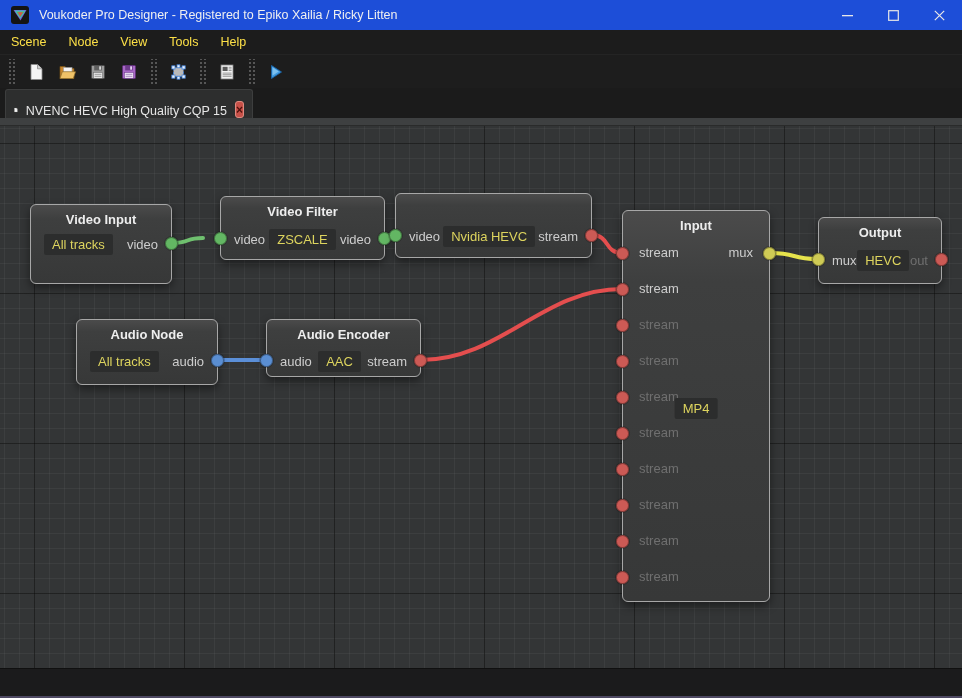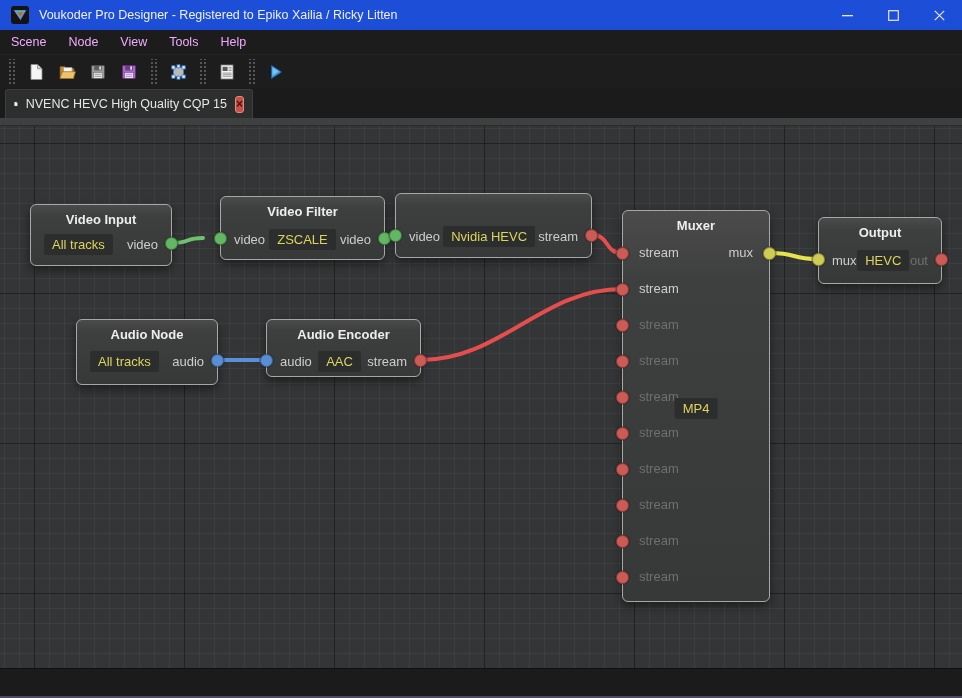--- a/index.html
+++ b/index.html
@@ -10,36 +10,36 @@
   
   .titlebar { height:30px; background:#1d4ed8; display:flex; align-items:center; flex-shrink:0; }
   .logo { width:18px; height:18px; margin-left:11px; }
   .title-text { color:#f0f0f0; font-size:12.5px; margin-left:10px; flex:1;
                 white-space:nowrap; }
   .winbtn { width:46px; height:30px; display:flex; align-items:center; justify-content:center; }
   .winbtn svg { display:block; }
 
   
   .menubar { height:24px; background:#1c1c1c; display:flex; align-items:center; flex-shrink:0; }
-  .menu-item { color:#f0abfc; font-size:12.5px; padding:4px 11px; cursor:default; }
+  .menu-item { color:#fde047; font-size:12.5px; padding:4px 11px; cursor:default; }
 
   
   .toolbar { height:34px; background:#1d1d1d; display:flex; align-items:center; flex-shrink:0;
              padding-left:5px; gap:5px; border-top:1px solid #242424; }
   .tool-icon { width:26px; height:26px; display:flex; align-items:center; justify-content:center;
                border-radius:3px; }
   .grip { width:9px; height:26px; margin:0 2px;
           background-image: radial-gradient(circle, #565656 1px, transparent 1.3px);
           background-size:4px 4px; background-position:1px 2px; }
 
   
   .tabbar { height:30px; background:#1b1b1b; position:relative; flex-shrink:0; }
   .tab { position:absolute; left:5px; top:1px; height:29px; width:248px;
          background:#2d2e2e; border:1px solid #3d3e3e; border-bottom:none;
-         border-radius:3px 3px 0 0; display:flex; align-items:center; padding:0 8px; gap:8px; }
+         border-radius:3px 3px 0 0; display:flex; align-items:flex-end; padding:0 8px; gap:8px; }
   .tab-label { color:#e6e6e6; font-size:12.5px; white-space:nowrap; flex:1; }
   .tab-close { width:17px; height:17px; background:#c75048; border:1px solid #de8a80;
                border-radius:3px; color:#4d110c; font-size:12px; font-weight:bold;
                display:flex; align-items:center; justify-content:center; line-height:1; }
 
   .pane-top { height:8px; background:#3e4041; border-bottom:1px solid #2a2b2b; flex-shrink:0; }
 
   
   .canvas { position:relative; height:542px; flex-shrink:0; overflow:hidden;
     background-color:#333536;
@@ -198,21 +198,21 @@
 
   <div class="canvas">
     <svg class="wires">
         <path d="M 172 117 C 190.6 117, 184.4 112, 203 112" fill="none" stroke="#6fc06f" stroke-width="4" stroke-linecap="round"></path>
         <path d="M 368 112 C 386 112, 377 109, 395 109" fill="none" stroke="#6fc06f" stroke-width="4" stroke-linecap="round"></path>
         <path d="M 592 109 C 610 109, 604 127, 622 127" fill="none" stroke="#e44e4e" stroke-width="4" stroke-linecap="round"></path>
         <path d="M 218 234 C 246.8 234, 237.2 234, 266 234" fill="none" stroke="#5b8fd8" stroke-width="4" stroke-linecap="round"></path>
         <path d="M 421 234 C 501 234, 542 163, 622 163" fill="none" stroke="#e44e4e" stroke-width="4" stroke-linecap="round"></path>
         <path d="M 770 127 C 798.8 127, 789.2 133, 818 133" fill="none" stroke="#e6e34c" stroke-width="4" stroke-linecap="round"></path>
       </svg>
-  <div class="node" style="left: 30px; top: 78px; width: 142px; height: 62px;">
+  <div class="node" style="left: 30px; top: 78px; width: 142px; height: 80px;">
         <div class="node-title">Video Input</div>
         <div class="node-row" style="top: 27px;">
           <span class="chip">All tracks</span>
           <span class="nlabel">video</span>
         </div>
         <div class="port" style="background: rgb(99, 182, 99); top: 32px; right: -7px;"></div>
       </div>
       <div class="node" style="left: 220px; top: 70px; width: 165px; height: 64px;">
         <div class="node-title">Video Filter</div>
         <div class="node-row" style="top: 30px;">
@@ -244,21 +244,21 @@
         <div class="node-title">Audio Encoder</div>
         <div class="node-row" style="top: 29px;">
           <span class="nlabel">audio</span>
           <span class="chip">AAC</span>
           <span class="nlabel">stream</span>
         </div>
         <div class="port" style="background: rgb(90, 142, 210); top: 34px; left: -7px;"></div>
         <div class="port" style="background: rgb(204, 90, 85); top: 34px; right: -7px;"></div>
       </div>
       <div class="node" style="left: 622px; top: 84px; width: 148px; height: 392px;">
-        <div class="node-title">Muxer</div>
+        <div class="node-title">Input</div>
         <div class="stream-label" style="top: 34px;">stream</div>
         <div class="stream-label" style="top: 70px;">stream</div>
         <div class="stream-label dim" style="top: 106px;">stream</div>
         <div class="stream-label dim" style="top: 142px;">stream</div>
         <div class="stream-label dim" style="top: 178px;">stream</div>
         <div class="stream-label dim" style="top: 214px;">stream</div>
         <div class="stream-label dim" style="top: 250px;">stream</div>
         <div class="stream-label dim" style="top: 286px;">stream</div>
         <div class="stream-label dim" style="top: 322px;">stream</div>
         <div class="stream-label dim" style="top: 358px;">stream</div>

